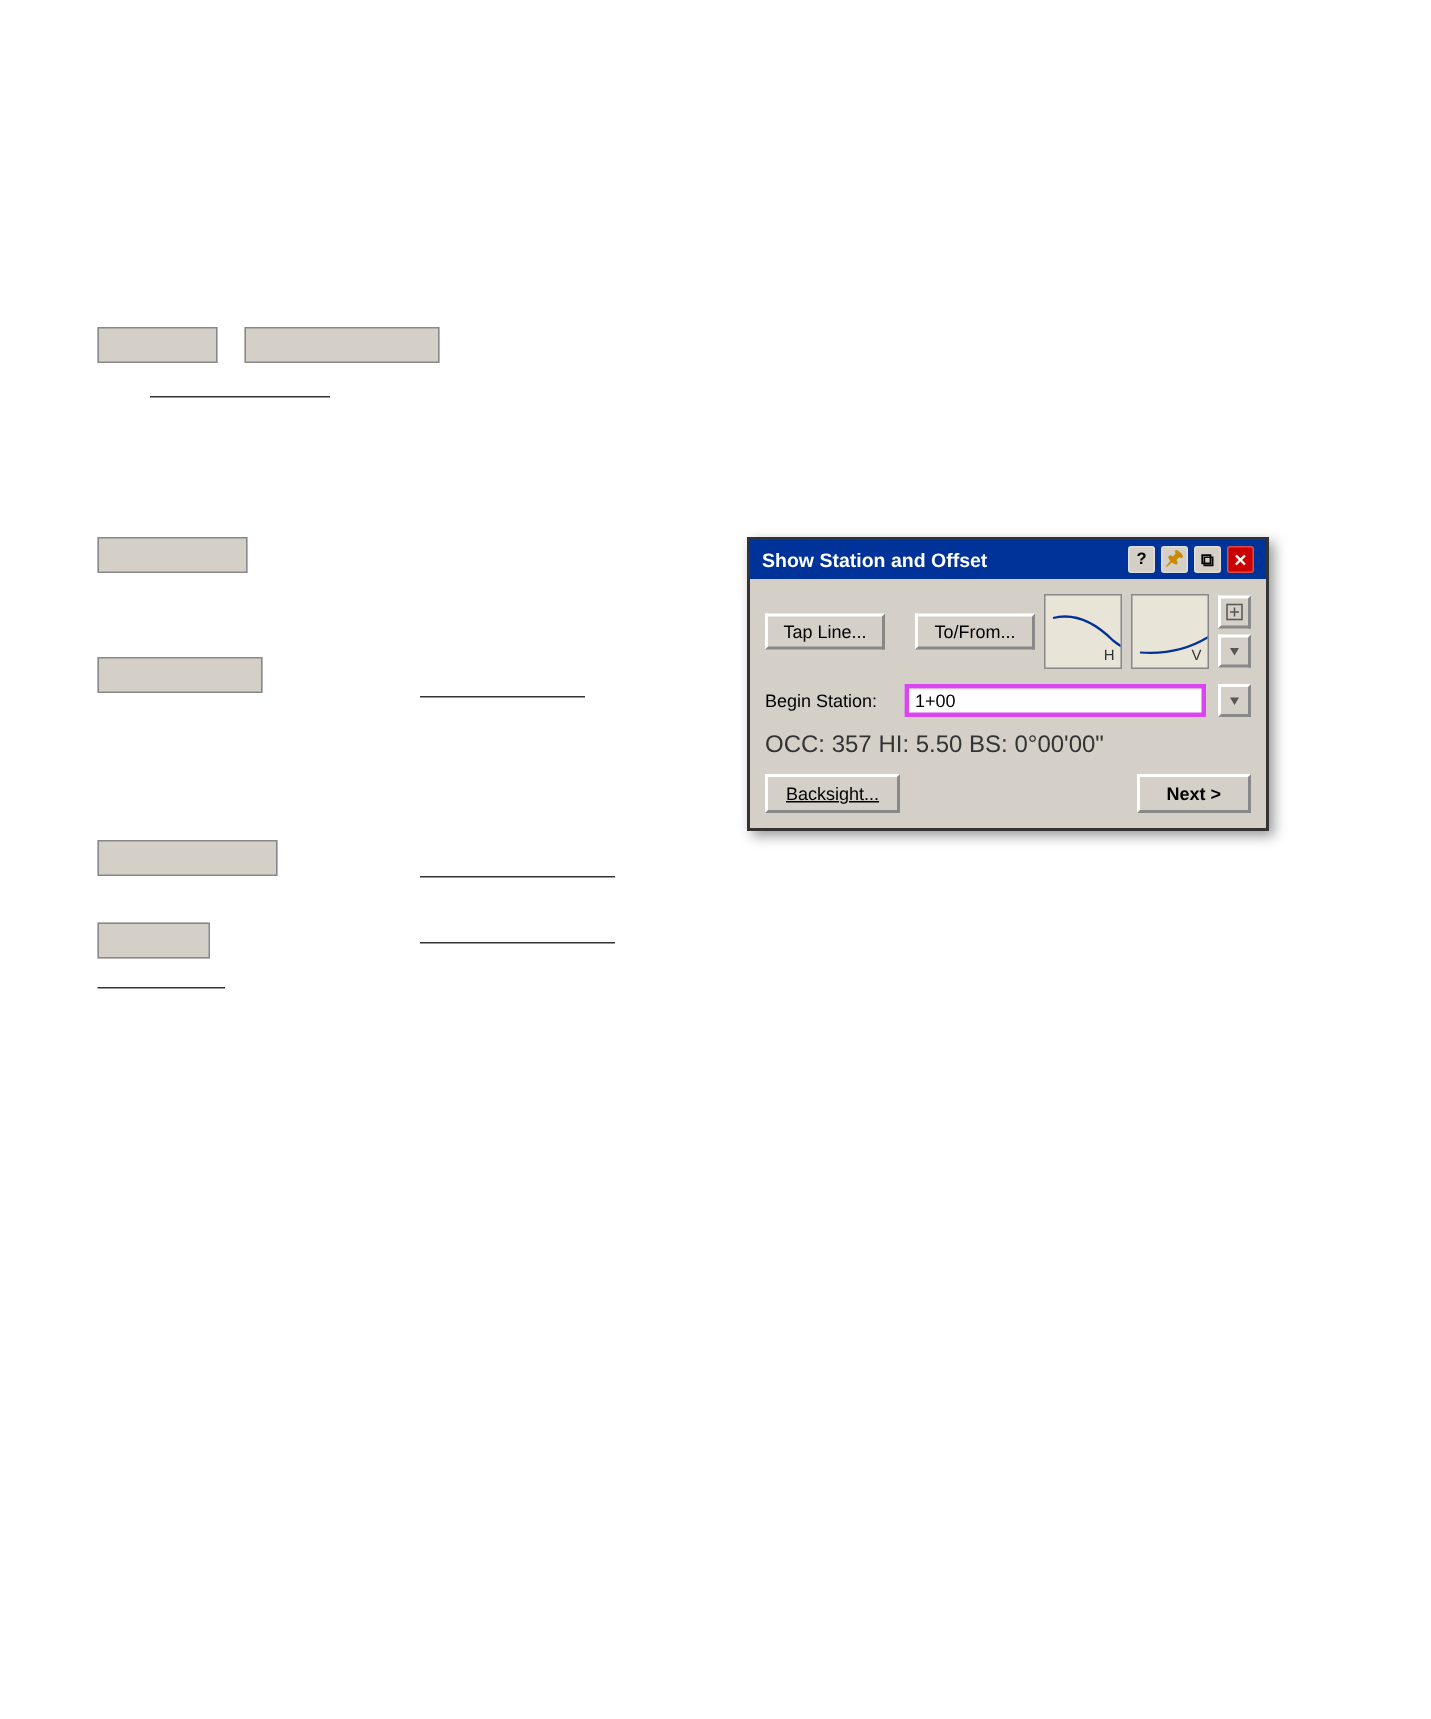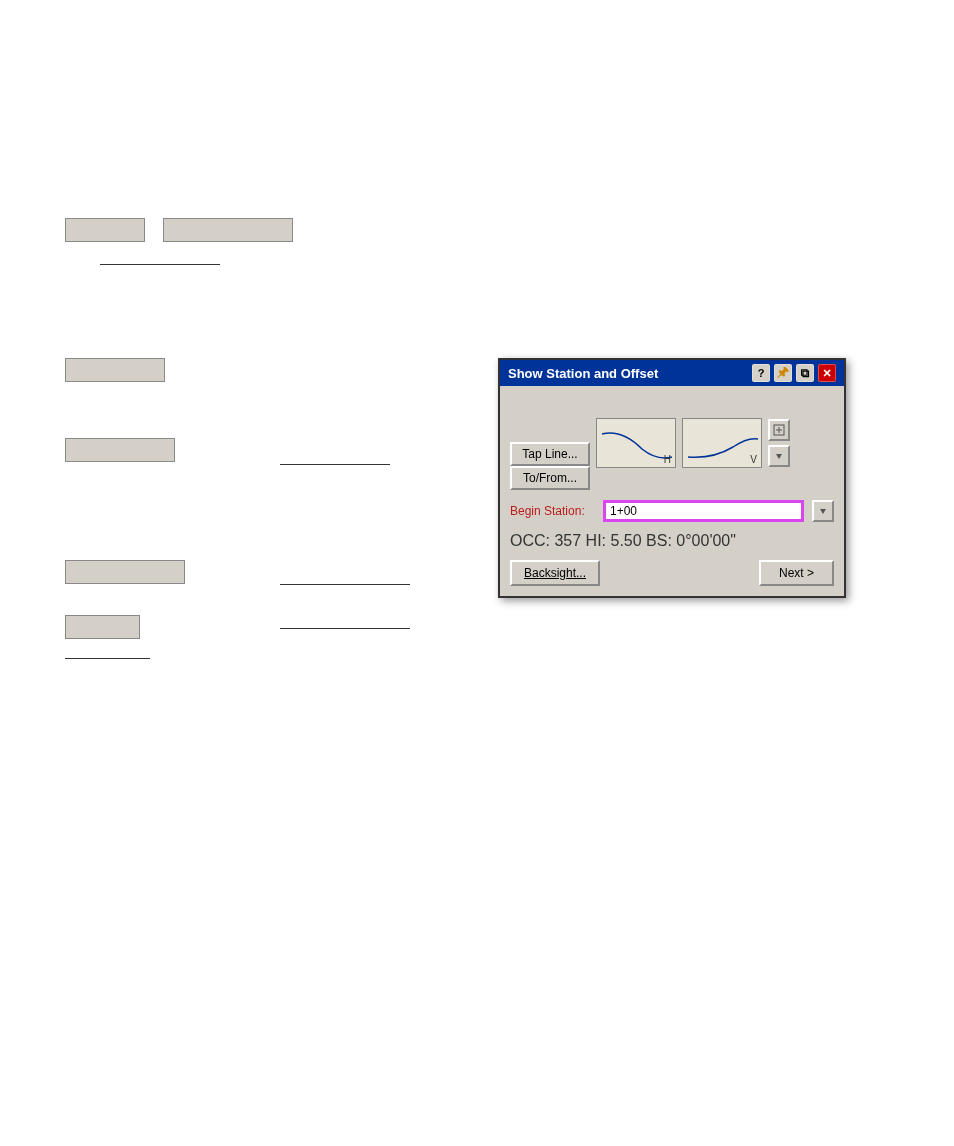--- a/index.html
+++ b/index.html
@@ -100,23 +100,22 @@
 
     .dialog-top-row {
       display: flex;
       align-items: center;
       gap: 6px;
       margin-bottom: 10px;
     }
 
     .dialog-btn-group {
       display: flex;
-      flex-direction: column;
-      gap: 0;
-      margin-top: 46px;
+      flex-direction: row;
+      gap: 20px;
     }
 
     .dialog-btn {
       background: #d4d0c8;
       border: 2px solid;
       border-color: #fff #888 #888 #fff;
       padding: 3px 10px;
       font-size: 12px;
       cursor: pointer;
       min-width: 80px;
@@ -183,21 +182,21 @@
 
     .station-row {
       display: flex;
       align-items: center;
       gap: 8px;
       margin-bottom: 8px;
     }
 
     .station-label {
       font-size: 12px;
-      color: #b91c1c;
+      color: #000000;
       min-width: 85px;
     }
 
     .station-input {
       flex: 1;
       background: #ffffff;
       border: 3px solid #d946ef;
       padding: 2px 4px;
       font-size: 12px;
       height: 22px;
@@ -239,21 +238,21 @@
       text-decoration: underline;
     }
 
     .next-btn {
       background: #d4d0c8;
       border: 2px solid;
       border-color: #fff #888 #888 #fff;
       padding: 4px 18px;
       font-size: 12px;
       cursor: pointer;
-      font-weight: normal;
+      font-weight: bold;
     }
 
     
     .h-curve-svg {
       position: absolute;
       top: 0; left: 0;
     }
     .v-curve-svg {
       position: absolute;
       top: 0; left: 0;

